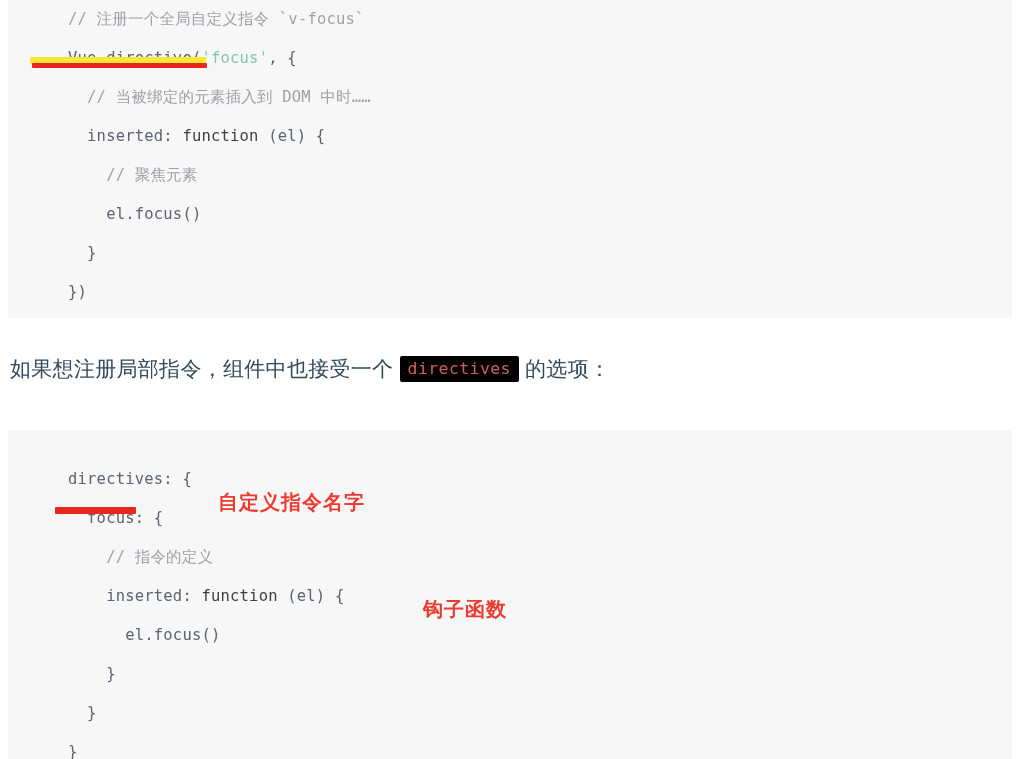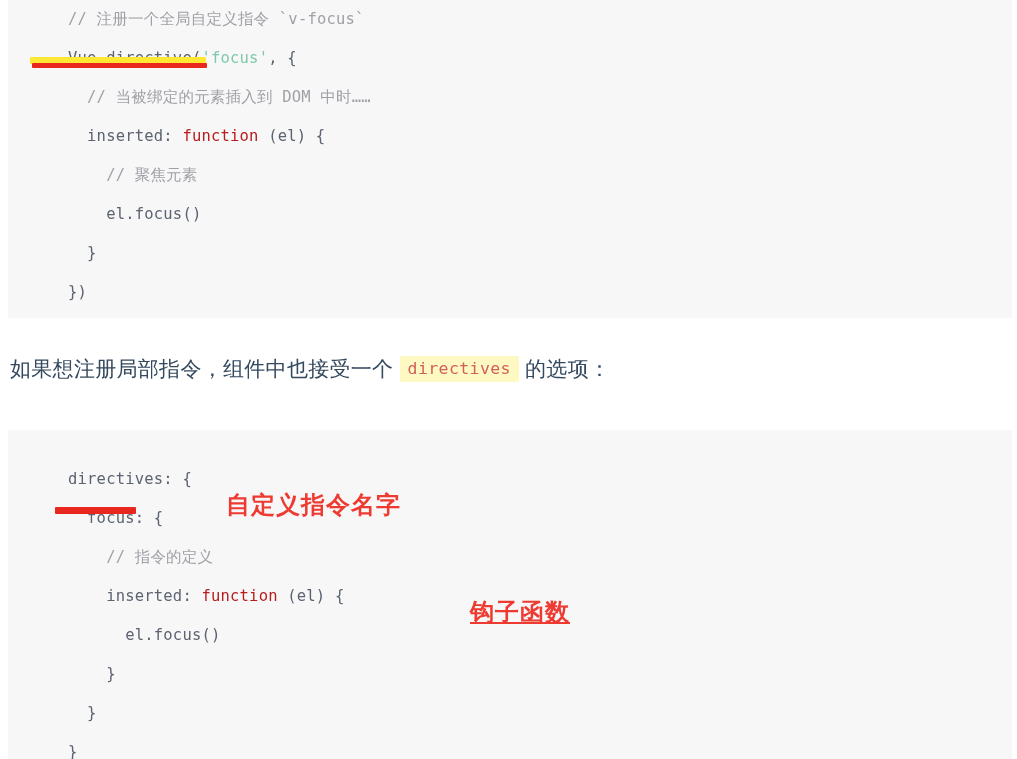--- a/index.html
+++ b/index.html
@@ -52,39 +52,39 @@
   }
   #code-block-global .code-lines { padding: 0 0 0 32px; }
   #code-block-local  .code-lines { padding: 30px 0 0 32px; }
 
   .code-line { height: 39px; margin-left: 28px; }
 
   
   .tok-comment  { color: #a0a1a7; }
   .tok-plain    { color: #5c6370; }
   .tok-string   { color: #7ec9a9; }
-  .tok-keyword  { color: #b91c1c; }
+  .tok-keyword  { color: #404040; }
 
   
   .paragraph {
     position: absolute;
     left: 10px;
     top: 352px;
     width: 990px;
     font-family: "Liberation Sans", sans-serif;
     font-size: 21px;
     line-height: 34px;
     color: #34495e;
     letter-spacing: 0.3px;
     white-space: nowrap;
   }
   .inline-code {
     font-family: "DejaVu Sans Mono", "Liberation Mono", monospace;
     font-size: 16.5px;
-    background: #fef9c3;
+    background: #000000;
     color: #d2605a;
     padding: 3px 8px 4px 8px;
     border-radius: 2px;
     letter-spacing: 0.4px;
     vertical-align: 2px;
   }
 
   
   .mark-yellow {
     position: absolute;
@@ -113,33 +113,31 @@
     top: 507px;
     width: 81px;
     height: 7px;
   }
 
   .annotation {
     position: absolute;
     font-family: "Liberation Sans", sans-serif;
     font-weight: bold;
     color: #ee3b31;
-    font-size: 24px;
+    font-size: 20px;
     letter-spacing: 1px;
     white-space: nowrap;
-    margin-left: 8px;
   }
   #annotation-directive-name {
     left: 218px;
     top: 489px;
   }
   #annotation-hook-function {
-    left: 462px;
+    left: 423px;
     top: 596px;
-    text-decoration: underline;
   }
 </style>
 </head>
 <body>
 
 <div class="page">
 
   <div class="code-block" id="code-block-global">
     <div class="code-lines"><div class="code-line"><span class="tok-comment">// 注册一个全局自定义指令 `v-focus`</span></div><div class="code-line"><span class="tok-plain">Vue.directive(</span><span class="tok-string">'focus'</span><span class="tok-plain">, {</span></div><div class="code-line"><span class="tok-comment">  // 当被绑定的元素插入到 DOM 中时……</span></div><div class="code-line"><span class="tok-plain">  inserted: </span><span class="tok-keyword">function</span><span class="tok-plain"> (el) {</span></div><div class="code-line"><span class="tok-comment">    // 聚焦元素</span></div><div class="code-line"><span class="tok-plain">    el.focus()</span></div><div class="code-line"><span class="tok-plain">  }</span></div><div class="code-line"><span class="tok-plain">})</span></div></div>
   </div>

